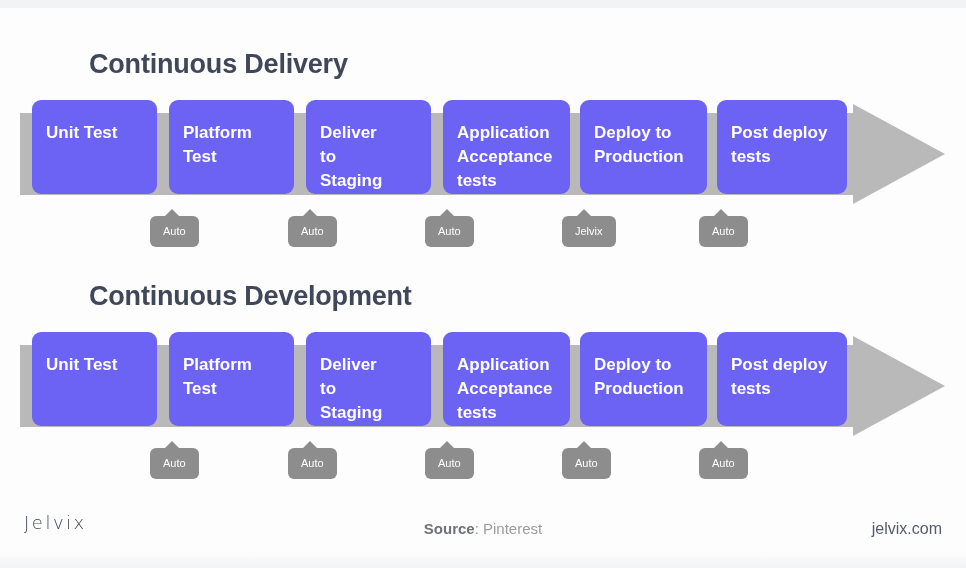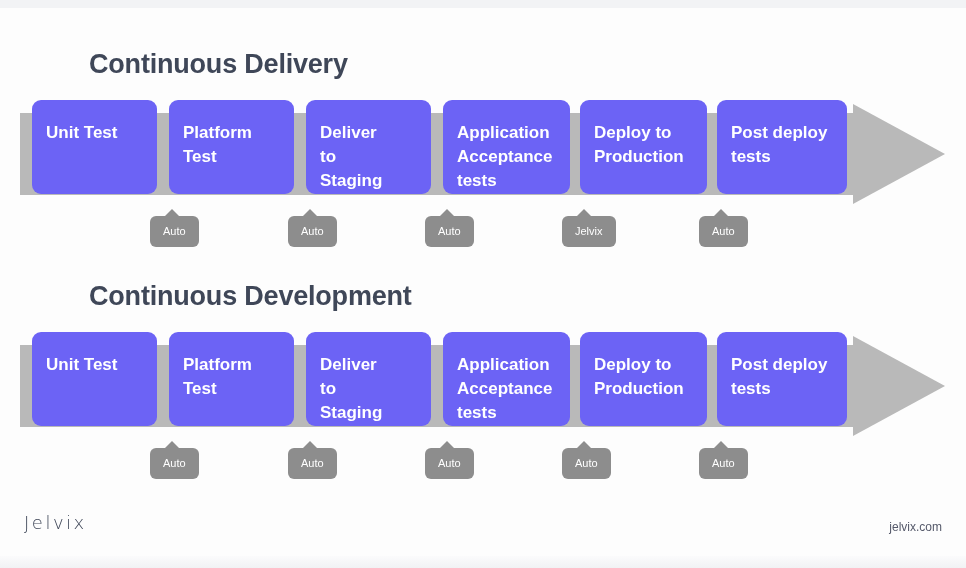--- a/index.html
+++ b/index.html
@@ -147,21 +147,21 @@
     color: #9a9ba0;
   }
   .source-line .source-label {
     font-weight: bold;
     color: #6f7278;
   }
   .site-url {
     position: absolute;
     right: 24px;
     top: 15px;
-    font-size: 12px;
+    font-size: 16px;
     color: #55596a;
   }
 </style>
 </head>
 <body>
 
 <div class="slide">
 
   <div class="edge-strip top"></div>
 
@@ -218,17 +218,20 @@
         <div class="tag" style="left: 150px;">Auto</div>
         <div class="tag" style="left: 288px;">Auto</div>
         <div class="tag" style="left: 425px;">Auto</div>
         <div class="tag" style="left: 562px;">Auto</div>
         <div class="tag" style="left: 699px;">Auto</div>
       </div>
   </div>
 
   <div class="footer">
     <div class="brand-logo">Jelvix</div>
+    <div class="source-line">
+      <span class="source-label">Source</span><span>: </span><span>Pinterest</span>
+    </div>
     <div class="site-url">jelvix.com</div>
   </div>
 
   <div class="edge-strip bottom"></div>
 </div>
 
 </body></html>

